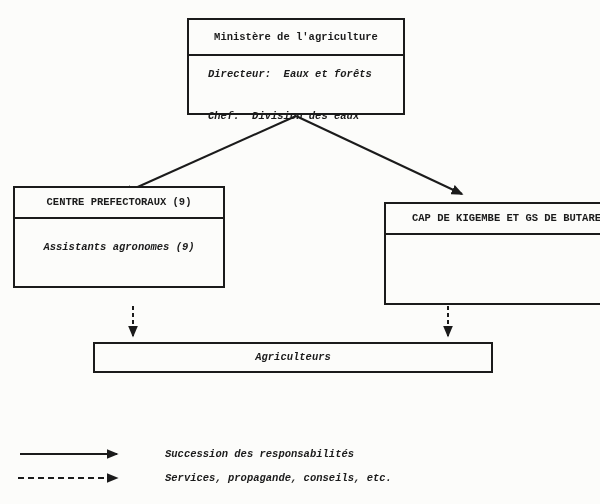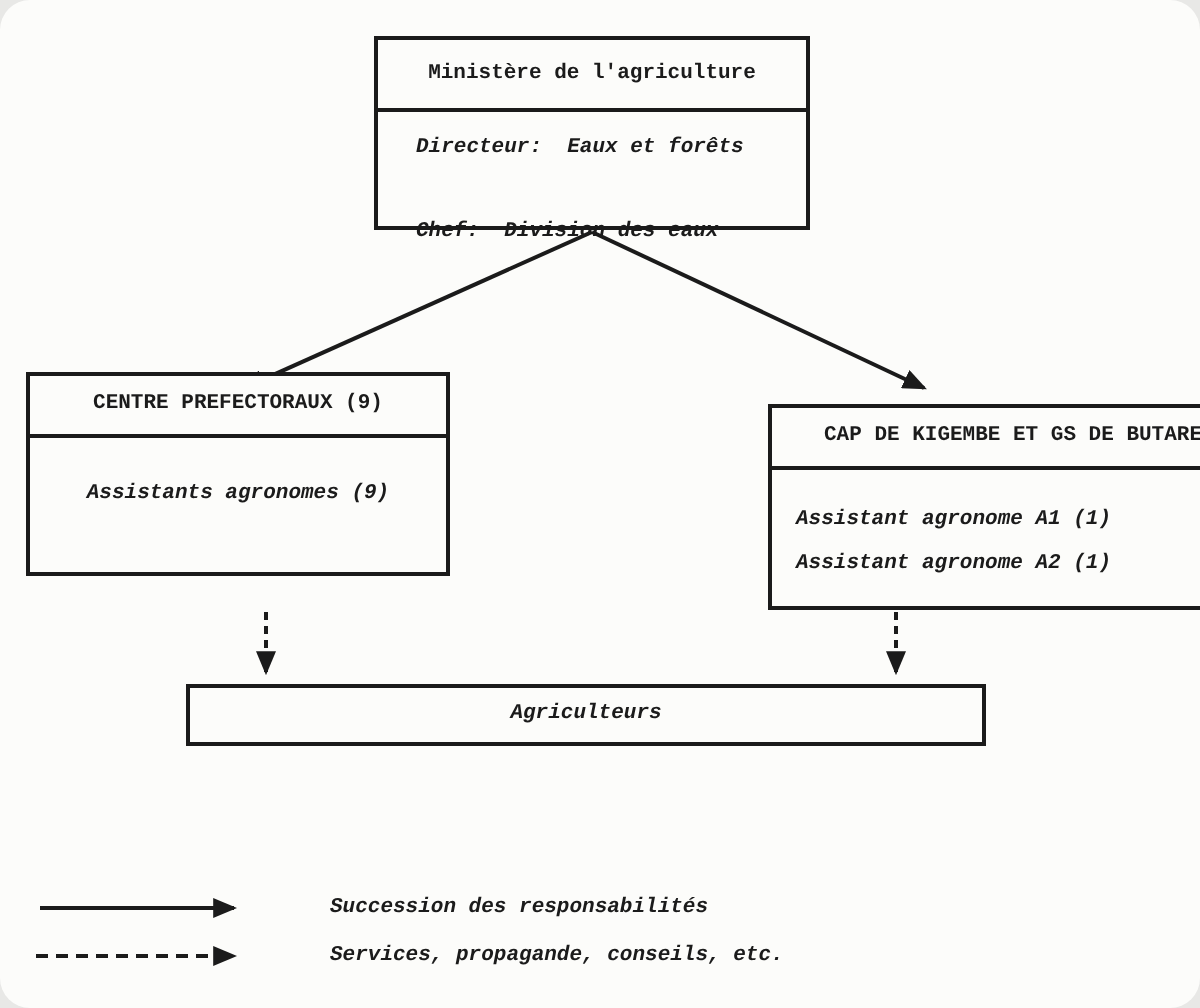--- a/index.html
+++ b/index.html
@@ -6,21 +6,20 @@
   body{
     background:#e8e8e6;
     font-family:"Liberation Mono","DejaVu Sans Mono",monospace;
   }
   #canvas{
     position:relative;
     width:600px;height:504px;
     background:#fcfcfa;
     overflow:hidden;
     color:#1b1b1b;
-    border-radius:15px;
   }
   .box{
     position:absolute;
     border:2px solid #1b1b1b;
     background:#fcfcfa;
     box-sizing:border-box;
   }
   .box-header{
     border-bottom:2px solid #1b1b1b;
     text-align:center;
@@ -74,22 +73,20 @@
     <div class="txt" style="left:19px;top:75px;margin-top:15px;">Chef:  Division des eaux</div>
   </div>
 
   <div class="box" style="left:13px;top:186px;width:212px;height:102px;">
     <div class="box-header" style="height:29px;line-height:29px;">CENTRE PREFECTORAUX (9)</div>
     <div class="txt center" style="top:53px;">Assistants agronomes (9)</div>
   </div>
 
   <div class="box" style="left:384px;top:202px;width:245px;height:103px;">
     <div class="box-header" style="height:29px;line-height:29px;">CAP DE KIGEMBE ET GS DE BUTARE</div>
-    <div class="txt" style="left:12px;top:50px;">Assistant agronome A1 (1)</div>
-    <div class="txt" style="left:12px;top:72px;">Assistant agronome A2 (1)</div>
   </div>
 
   <div class="box" style="left:93px;top:342px;width:400px;height:31px;padding-left:48px;">
     <div class="txt center" style="top:0;line-height:27px;">Agriculteurs</div>
   </div>
 
   <div>
     <div class="txt" style="left:165px;top:448px;">Succession des responsabilités</div>
     <div class="txt" style="left:165px;top:472px;">Services, propagande, conseils, etc.</div>
   </div>

